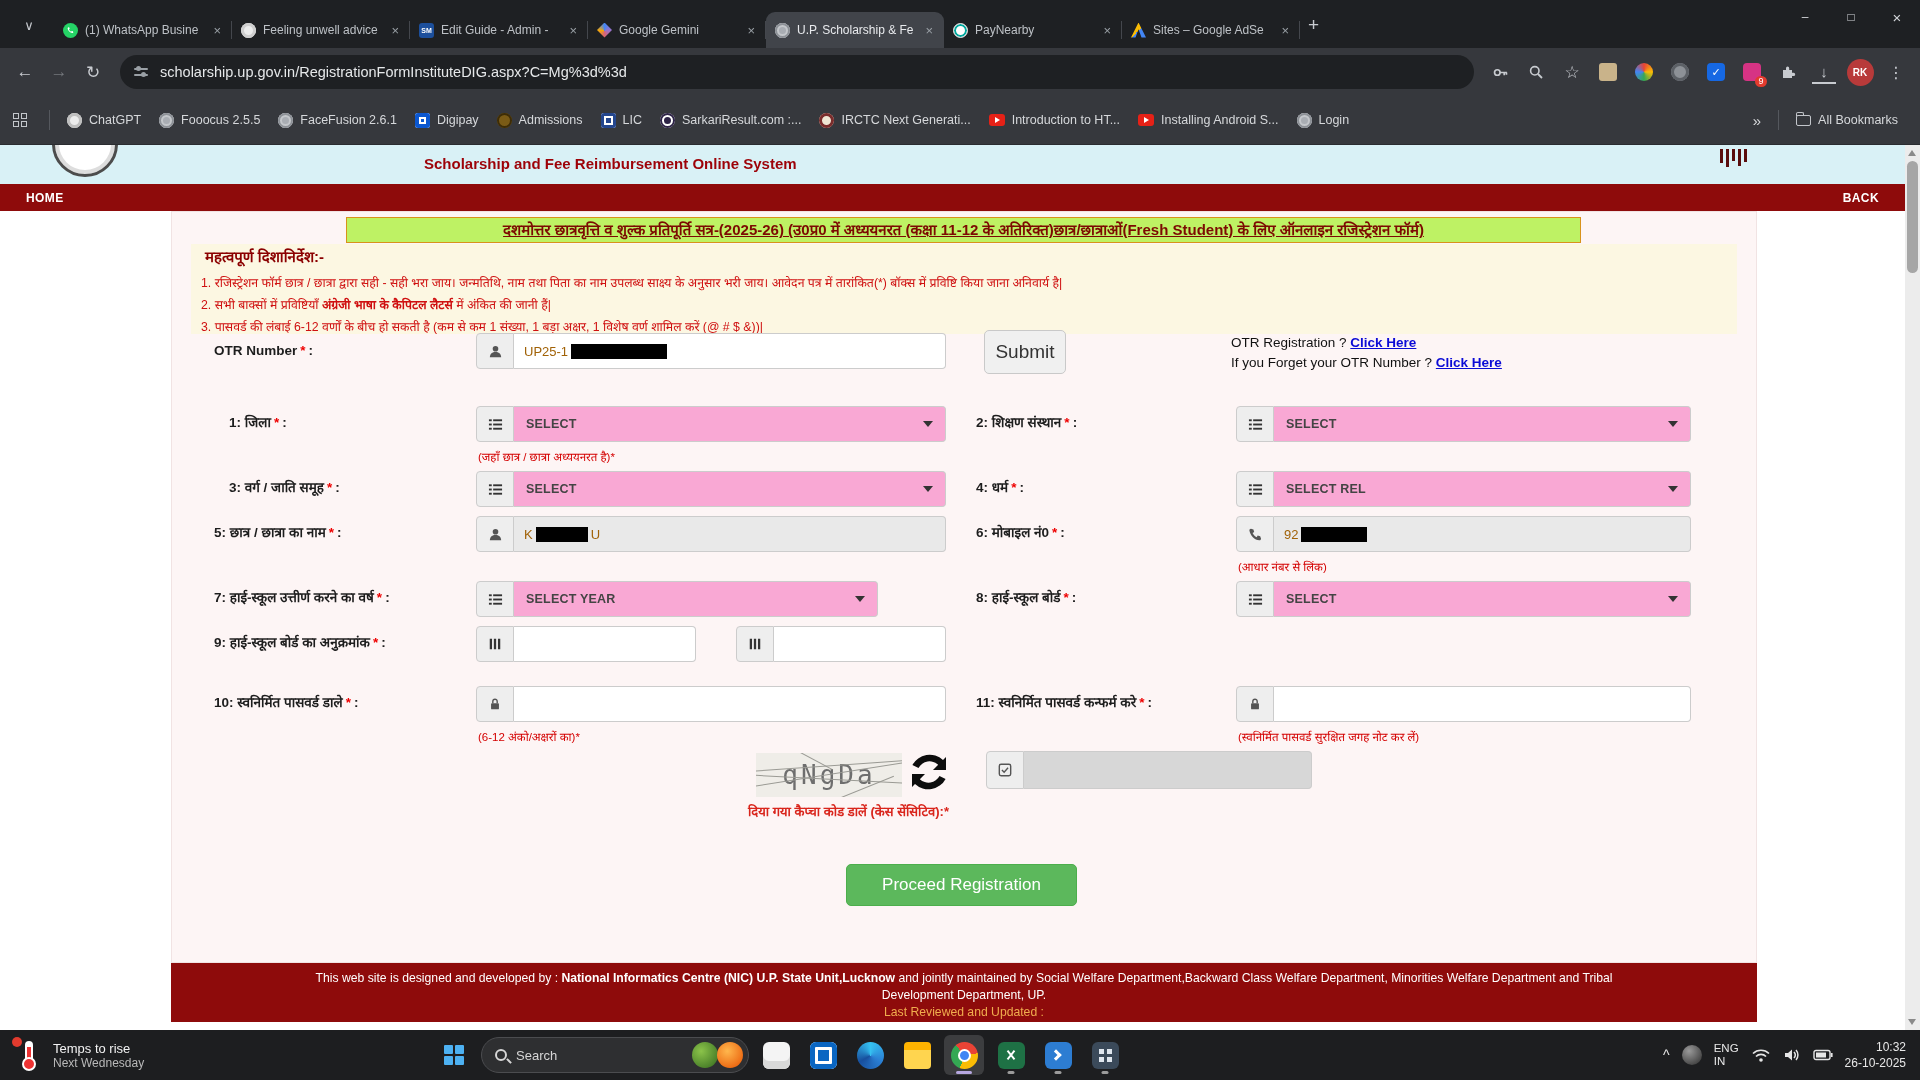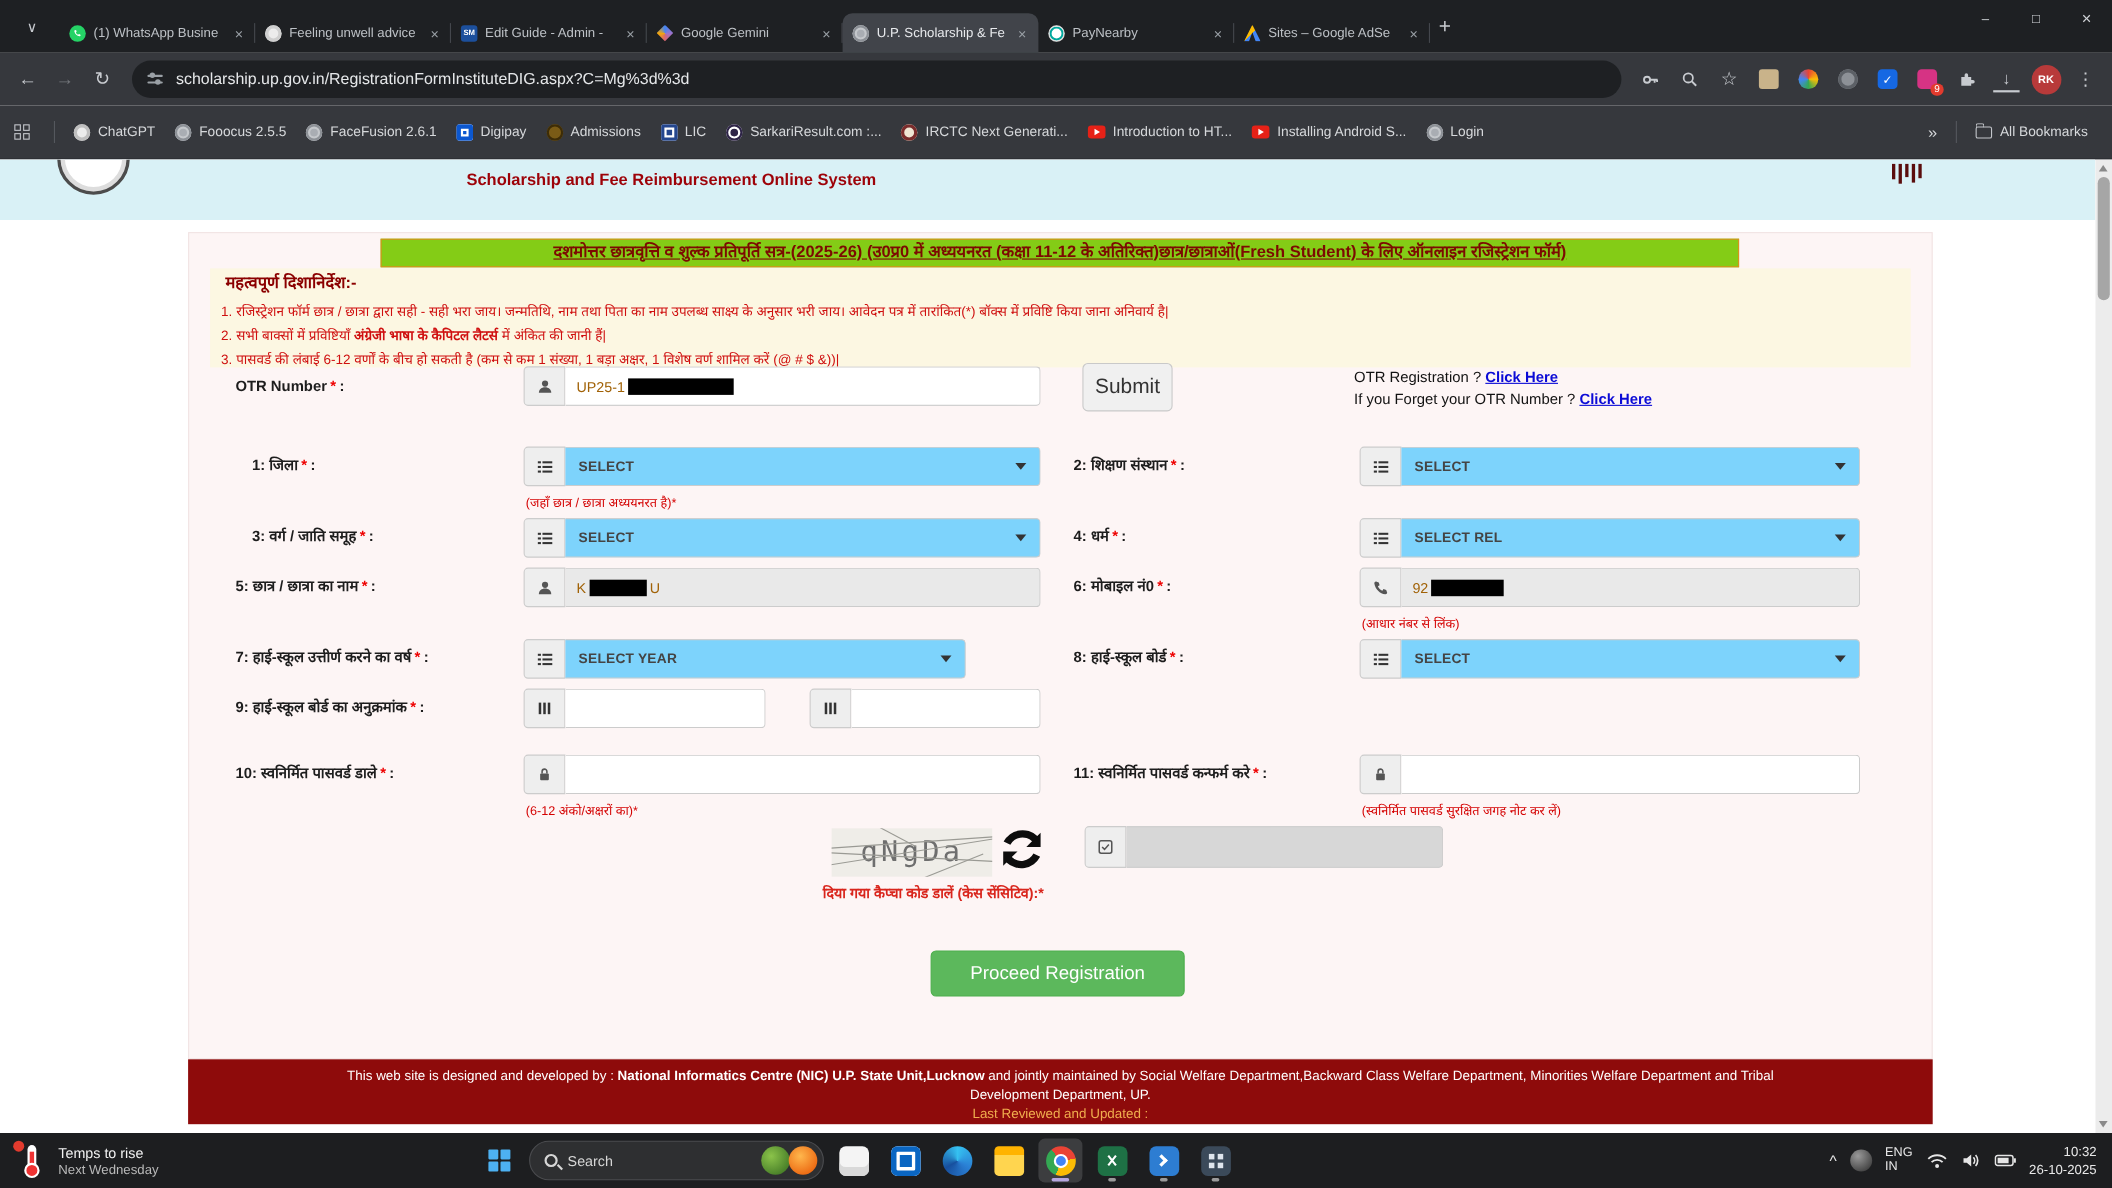--- a/index.html
+++ b/index.html
@@ -49,29 +49,29 @@
   .scrollv{position:absolute;top:145px;right:0;width:15px;height:885px;background:#ececec}
   .scrollv .thumb{position:absolute;top:16px;left:2px;width:11px;height:112px;background:#a6a6a6;border-radius:6px}
   .scrollv .sarr{position:absolute;left:3px;width:0;height:0}
   .pg-header{position:absolute;top:0;left:0;width:100%;height:55px;background:#d9f1f6;overflow:hidden}
   .logo{position:absolute;left:52px;top:-34px;width:66px;height:66px;border-radius:50%;background:#fff;border:3px solid #4c4c4c;box-shadow:inset 0 0 0 4px #ddd}
   .sitetitle{position:absolute;left:424px;top:10px;color:#9d0208;font-weight:bold;font-size:15px}
   .marqfrag{position:absolute;right:158px;top:4px;display:flex;gap:3px}
   .marqfrag i{display:block;width:3px;background:#5a0d0d}
   .pg-nav{position:absolute;top:39px;left:0;width:100%;height:27px;background:#8e0b0b;color:#fff;display:flex;align-items:center;justify-content:space-between;padding:0 26px;font-size:12px;font-weight:bold;letter-spacing:.4px}
   .container{position:absolute;left:171px;top:66px;width:1586px;height:752px;background:#fdf5f5;border:1px solid #f1e3e3}
-  .banner{position:absolute;left:174px;top:5px;width:1235px;height:26px;background:#84cc16;border:1px solid #d8921c;color:#7c0a02;font-weight:bold;font-size:15px;text-align:center;line-height:24px;text-decoration:underline;white-space:nowrap;overflow:hidden}
+  .banner{position:absolute;left:174px;top:5px;width:1235px;height:26px;background:#bef264;border:1px solid #d8921c;color:#7c0a02;font-weight:bold;font-size:15px;text-align:center;line-height:24px;text-decoration:underline;white-space:nowrap;overflow:hidden}
   .instrbox{position:absolute;left:19px;top:32px;width:1546px;height:90px;background:#fcf7e2}
   .ititle{position:absolute;left:14px;top:2px;color:#8b0000;font-weight:bold;font-size:15px}
   .iline{position:absolute;left:10px;color:#cf1010;font-size:12.3px;white-space:nowrap}
   .req{color:#e00;font-weight:bold;margin:0 3px}
   .flabel{position:absolute;font-size:13.5px;font-weight:bold;color:#1d1d1d;white-space:nowrap}
   .fgroup{position:absolute;display:flex;height:36px}
   .ibox{width:38px;height:36px;background:#eee;border:1px solid #ccc;border-radius:4px 0 0 4px;display:flex;align-items:center;justify-content:center;flex:none}
-  .selbox{flex:1;height:36px;background:#7dd3fc;border:1px solid #ccc;border-left:none;border-radius:0 4px 4px 0;display:flex;align-items:center;padding:0 12px;font-size:12.5px;font-weight:bold;color:#444;letter-spacing:.2px}
+  .selbox{flex:1;height:36px;background:#f9a8d4;border:1px solid #ccc;border-left:none;border-radius:0 4px 4px 0;display:flex;align-items:center;padding:0 12px;font-size:12.5px;font-weight:bold;color:#444;letter-spacing:.2px}
   .chev{margin-left:auto;width:0;height:0;border-left:5px solid transparent;border-right:5px solid transparent;border-top:6px solid #333}
   .txtbox{flex:1;height:36px;background:#fff;border:1px solid #ccc;border-left:none;border-radius:0 4px 4px 0;display:flex;align-items:center;padding:0 10px;font-size:13px;color:#a16207}
   .txtbox.ro{background:#e9e9e9}
   .txtbox.cap{background:#d7d7d7}
   .redact{display:inline-block;height:15px;background:#000;margin:0 3px;vertical-align:middle}
   .fnote{position:absolute;color:#d40000;font-size:11.5px;white-space:nowrap}
   .submitbtn{position:absolute;left:812px;top:118px;width:82px;height:44px;background:#f0f0f0;border:1px solid #c9c9c9;border-radius:5px;font-size:19px;color:#333;display:flex;align-items:center;justify-content:center}
   .otrlinks{position:absolute;left:1059px;top:121px;font-size:13.5px;color:#111;line-height:20px;white-space:nowrap}
   .otrlinks a{color:#0b0bd6;text-decoration:underline;font-weight:bold}
   .capimg{position:absolute;left:584px;top:541px;width:146px;height:44px;background:#efede8;overflow:hidden;display:flex;align-items:center;justify-content:center;font-size:26px;color:#6e6e6e;letter-spacing:3px;font-family:"DejaVu Sans Mono",monospace}
@@ -300,20 +300,24 @@
     <div class="sitetitle">Scholarship and Fee Reimbursement Online System</div>
     <div class="marqfrag">
         <i style="height:14px"></i>
         <i style="height:18px"></i>
         <i style="height:12px"></i>
         <i style="height:17px"></i>
         <i style="height:13px"></i>
       </div>
   </div>
 
+  <div class="pg-nav">
+    <span>HOME</span>
+    <span>BACK</span>
+  </div>
 
   <div class="container">
 
     <div class="banner">दशमोत्तर छात्रवृत्ति व शुल्क प्रतिपूर्ति सत्र-(2025-26) (उ0प्र0 में अध्ययनरत (कक्षा 11-12 के अतिरिक्त)छात्र/छात्राओं(Fresh Student) के लिए ऑनलाइन रजिस्ट्रेशन फॉर्म)</div>
 
     <div class="instrbox">
       <div class="ititle">महत्वपूर्ण दिशानिर्देश:-</div>
       <div class="iline" style="top:30px">1. रजिस्ट्रेशन फॉर्म छात्र / छात्रा द्वारा सही - सही भरा जाय। जन्मतिथि, नाम तथा पिता का नाम उपलब्ध साक्ष्य के अनुसार भरी जाय। आवेदन पत्र में तारांकित(*) बॉक्स में प्रविष्टि किया जाना अनिवार्य है|</div>
       <div class="iline" style="top:52px"><span>2. सभी बाक्सों में प्रविष्टियाँ </span><b>अंग्रेजी भाषा के कैपिटल लैटर्स</b><span> में अंकित की जानी हैं|</span></div>
       <div class="iline" style="top:74px">3. पासवर्ड की लंबाई 6-12 वर्णों के बीच हो सकती है (कम से कम 1 संख्या, 1 बड़ा अक्षर, 1 विशेष वर्ण शामिल करें (@ # $ &amp;))|</div>

